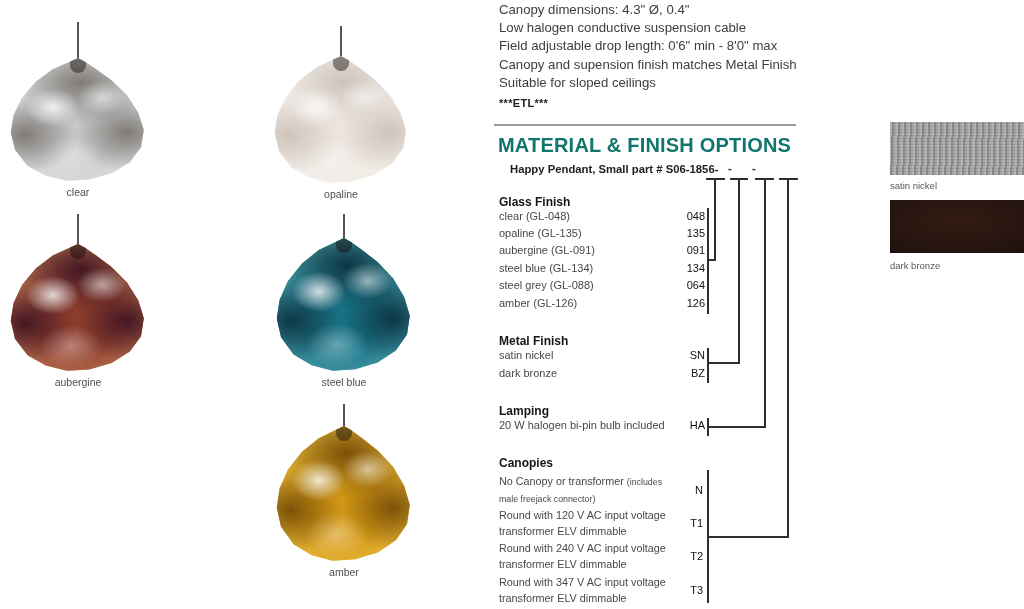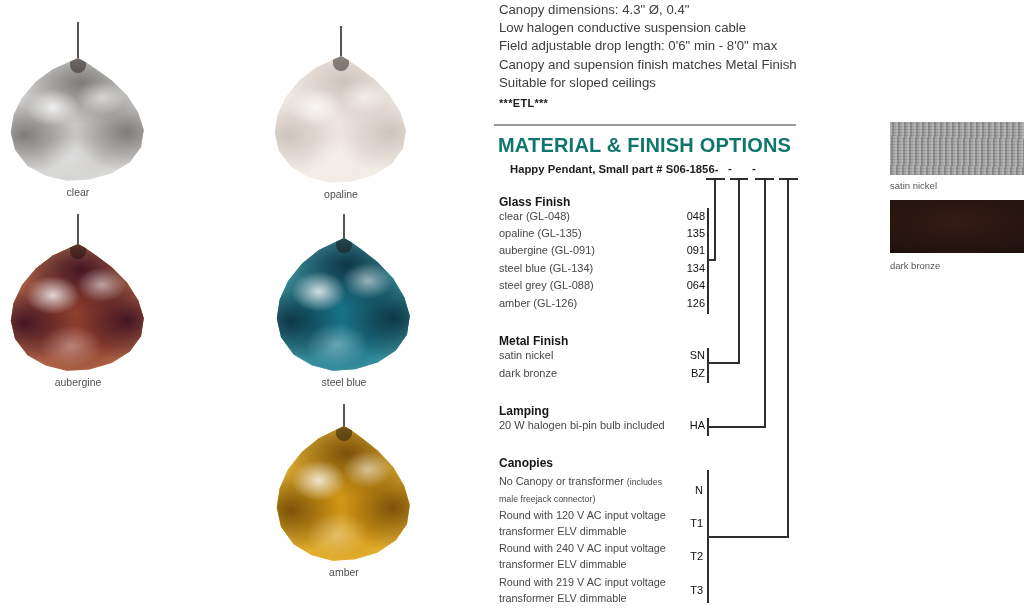--- a/index.html
+++ b/index.html
@@ -172,21 +172,21 @@
     <div class="can-label">Round with 120 V AC input voltage
 transformer ELV dimmable</div>
     <span class="code">T1</span>
   </div>
   <div class="can-row" style="top:540px">
     <div class="can-label">Round with 240 V AC input voltage
 transformer ELV dimmable</div>
     <span class="code">T2</span>
   </div>
   <div class="can-row" style="top:574px">
-    <div class="can-label">Round with 219 V AC input voltage
+    <div class="can-label">Round with 347 V AC input voltage
 transformer ELV dimmable</div>
     <span class="code">T3</span>
   </div>
 
   <div class="swatch nickel" style="top: 122px; background-color: rgb(157, 157, 157);"></div>
   <div class="swatch-label" style="top:180px">satin nickel</div>
   <div class="swatch bronze" style="top: 200px; background-color: rgb(38, 20, 16);"></div>
   <div class="swatch-label" style="top:260px">dark bronze</div>
 
 </div>

